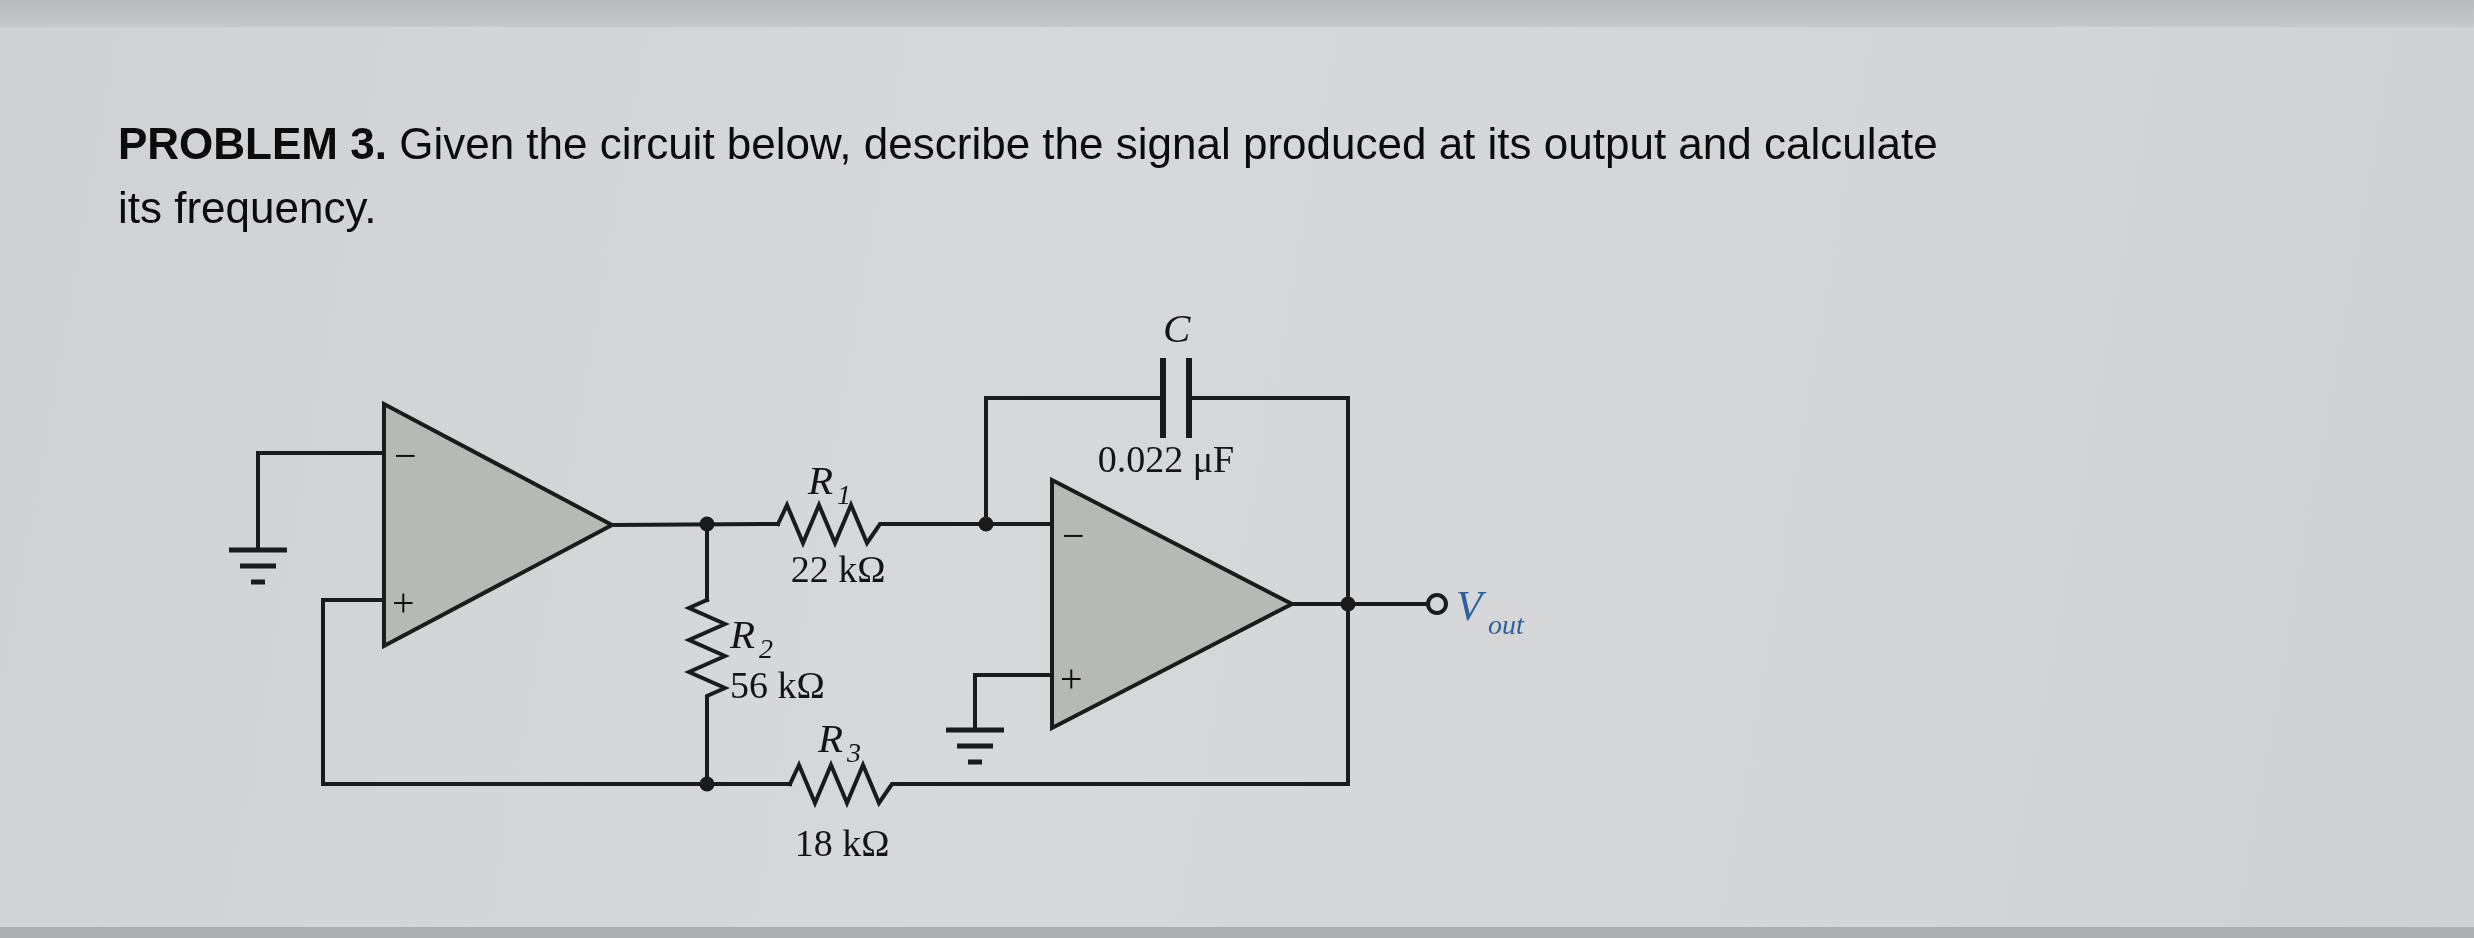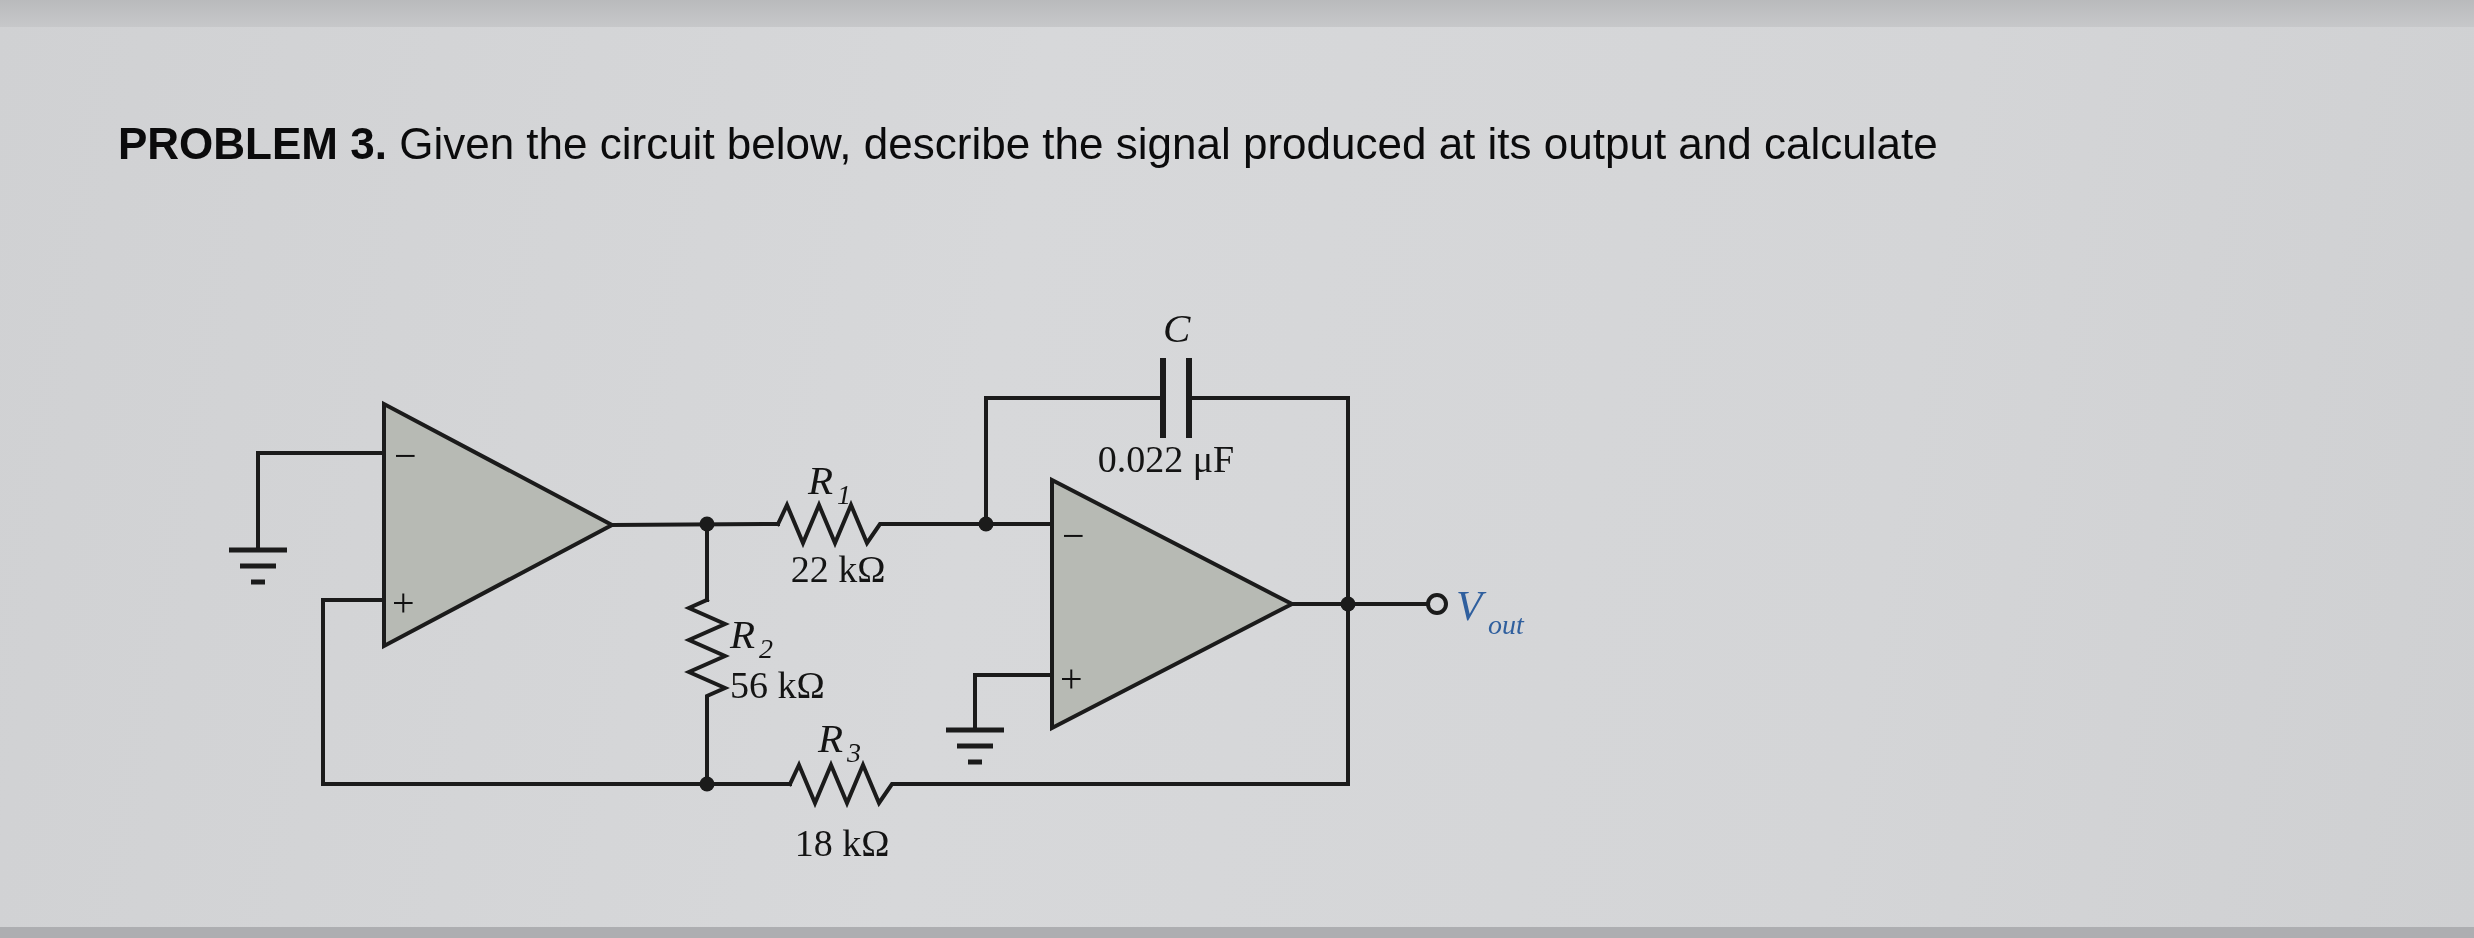--- a/index.html
+++ b/index.html
@@ -50,20 +50,21 @@
 </head>
 <body>
 
 <div class="page">
 
   <div class="strip-top"></div>
 
   <div class="problem">
     <span class="problem-label">PROBLEM 3.</span>
     <span>Given the circuit below, describe the signal produced at its output and calculate</span>
+    <span class="problem-line2">its frequency.</span>
   </div>
 
   <svg class="circuit" viewBox="0 0 2474 938" xmlns="http://www.w3.org/2000/svg">
 
     <path class="wire" d="M 384 453 L 258 453 L 258 550"></path>
     <g>
       <line class="gnd" x1="229" y1="550" x2="287" y2="550"></line>
       <line class="gnd" x1="240" y1="566" x2="276" y2="566"></line>
       <line class="gnd" x1="251" y1="582" x2="265" y2="582"></line>
     </g>

